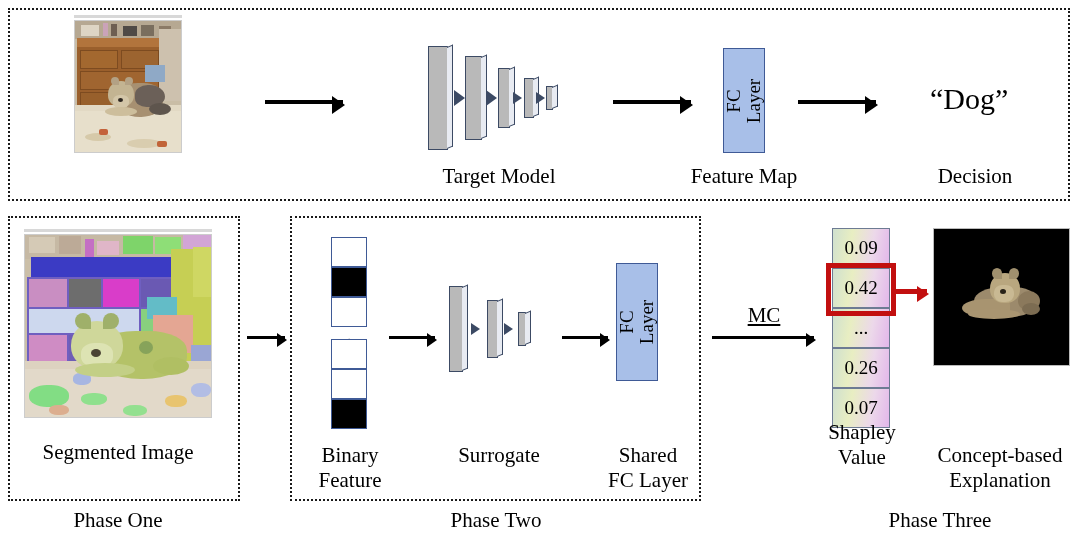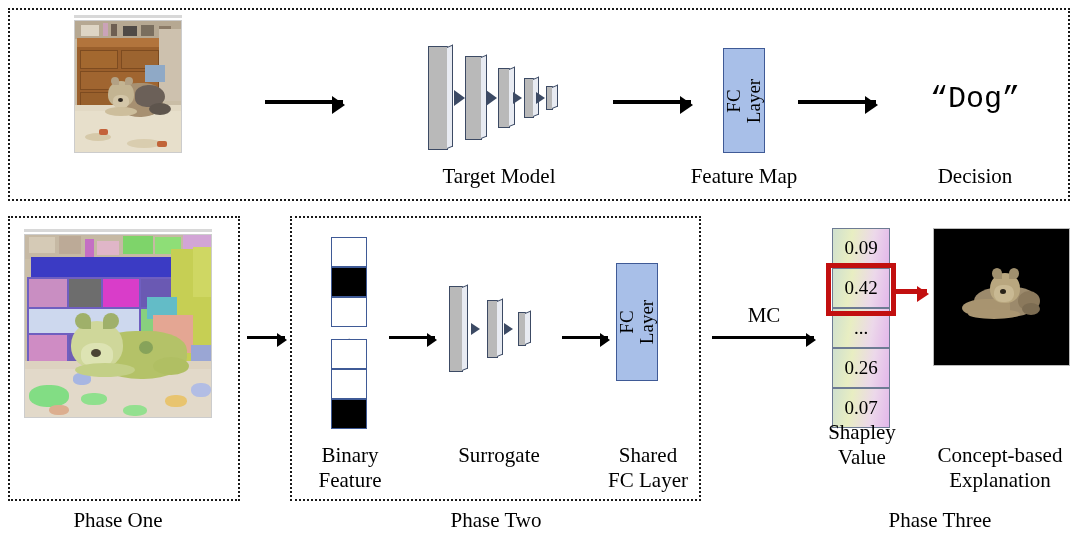--- a/index.html
+++ b/index.html
@@ -212,20 +212,21 @@
     font-size: 30px;
     white-space: nowrap;
     color: #000;
   }
   .mclabel {
     position: absolute;
     font-size: 21px;
     text-align: center;
     white-space: nowrap;
     color: #000;
+    text-decoration: underline;
   }
 </style>
 </head>
 <body>
 
 <div class="stage">
 
   <div class="dashbox" id="box-top"></div>
 
   <div class="photo-topline" style="left:74px; top:15px; width:108px;"></div>
@@ -296,21 +297,21 @@
 
   <div class="arrow-h" style="left:613px; top:100px; width:78px;"></div>
 
   <div class="fcbox" style="left:723px; top:48px; width:42px; height:105px;">
     <div class="fctext"><span>FC</span><br><span>Layer</span></div>
   </div>
   <div class="label" style="left:649px; top:164px; width:190px;">Feature Map</div>
 
   <div class="arrow-h" style="left:798px; top:100px; width:78px;"></div>
 
-  <div class="decision" style="left:930px; top:82px;font-family:Liberation Mono, monospace;">“Dog”</div>
+  <div class="decision" style="left:930px; top:82px;">“Dog”</div>
   <div class="label" style="left:880px; top:164px; width:190px;">Decision</div>
 
   <div class="dashbox" id="box-phase1"></div>
 
   <div class="photo-topline" style="left:24px; top:229px; width:188px;"></div>
   <div class="photo" id="photo-segmented">
 
     <div class="seg" style="left:0;top:0;width:188px;height:184px;background:#cbbfa8;"></div>
 
     <div class="seg" style="left:0;top:0;width:188px;height:24px;background:#c6b9a4;"></div>
@@ -357,20 +358,21 @@
     <div class="seg" style="left:66px;top:96px;width:96px;height:48px;background:#b4c268;border-radius:46% 40% 45% 52%;"></div>
     <div class="seg" style="left:46px;top:86px;width:52px;height:48px;background:#cfd79a;border-radius:50% 50% 46% 46%;"></div>
     <div class="seg" style="left:50px;top:78px;width:16px;height:16px;background:#9fb06a;border-radius:50% 50% 0 50%;"></div>
     <div class="seg" style="left:78px;top:78px;width:16px;height:16px;background:#9fb06a;border-radius:50% 50% 50% 0;"></div>
     <div class="seg" style="left:56px;top:108px;width:32px;height:24px;background:#dde3b3;border-radius:42%;"></div>
     <div class="seg" style="left:66px;top:114px;width:10px;height:8px;background:#4b4434;border-radius:50%;"></div>
     <div class="seg" style="left:114px;top:106px;width:14px;height:13px;background:#87a35a;border-radius:50%;"></div>
     <div class="seg" style="left:50px;top:128px;width:60px;height:14px;background:#c3cf86;border-radius:50%;"></div>
     <div class="seg" style="left:128px;top:122px;width:36px;height:18px;background:#b0bf63;border-radius:50%;"></div>
   </div>
+  <div class="label" style="left:24px; top:440px; width:188px;">Segmented Image</div>
   <div class="label" style="left:24px; top:508px; width:188px;">Phase One</div>
 
   <div class="arrow-h arrow-sm" style="left:247px; top:336px; width:38px;"></div>
 
   <div class="dashbox" id="box-phase2"></div>
 
   <div class="abs" style="left:331px; top:237px; width:36px; height:192px;">
     <div class="bincell bin-white" style="left:0; top:0;  width:36px; height:30px;"></div>
     <div class="bincell bin-black" style="left:0; top:30px; width:36px; height:30px;"></div>
     <div class="bincell bin-white" style="left:0; top:60px; width:36px; height:30px;"></div>

